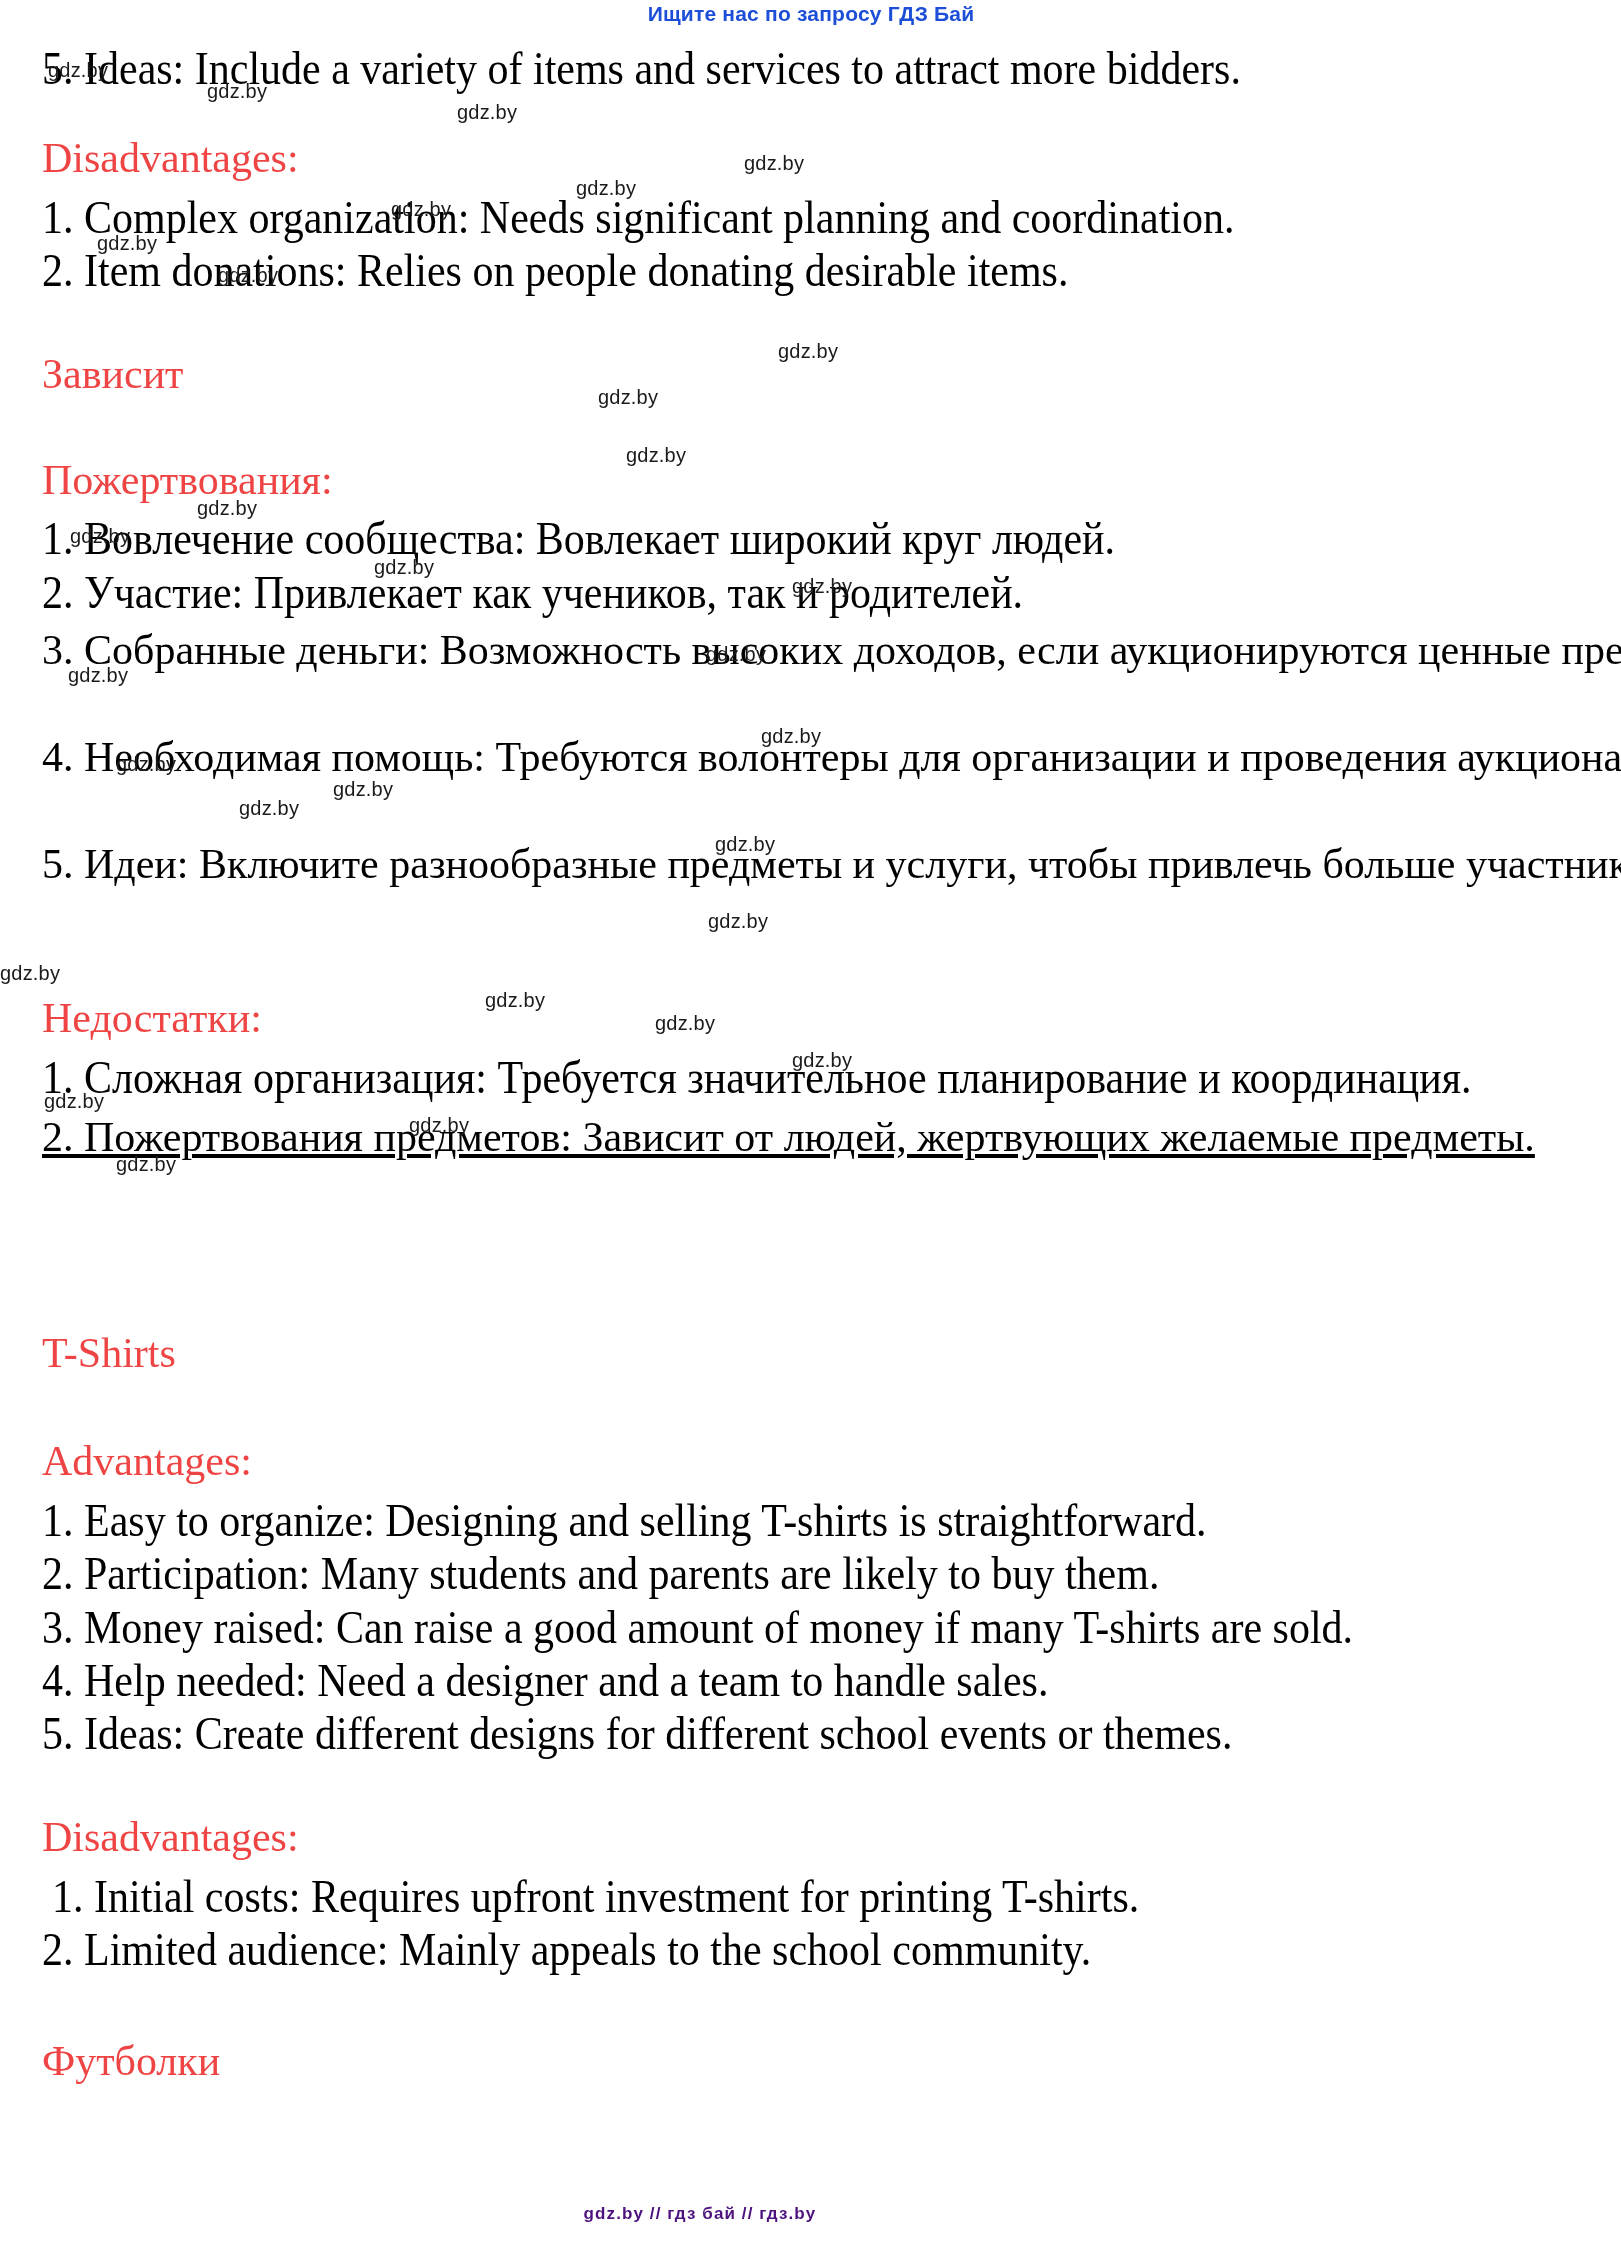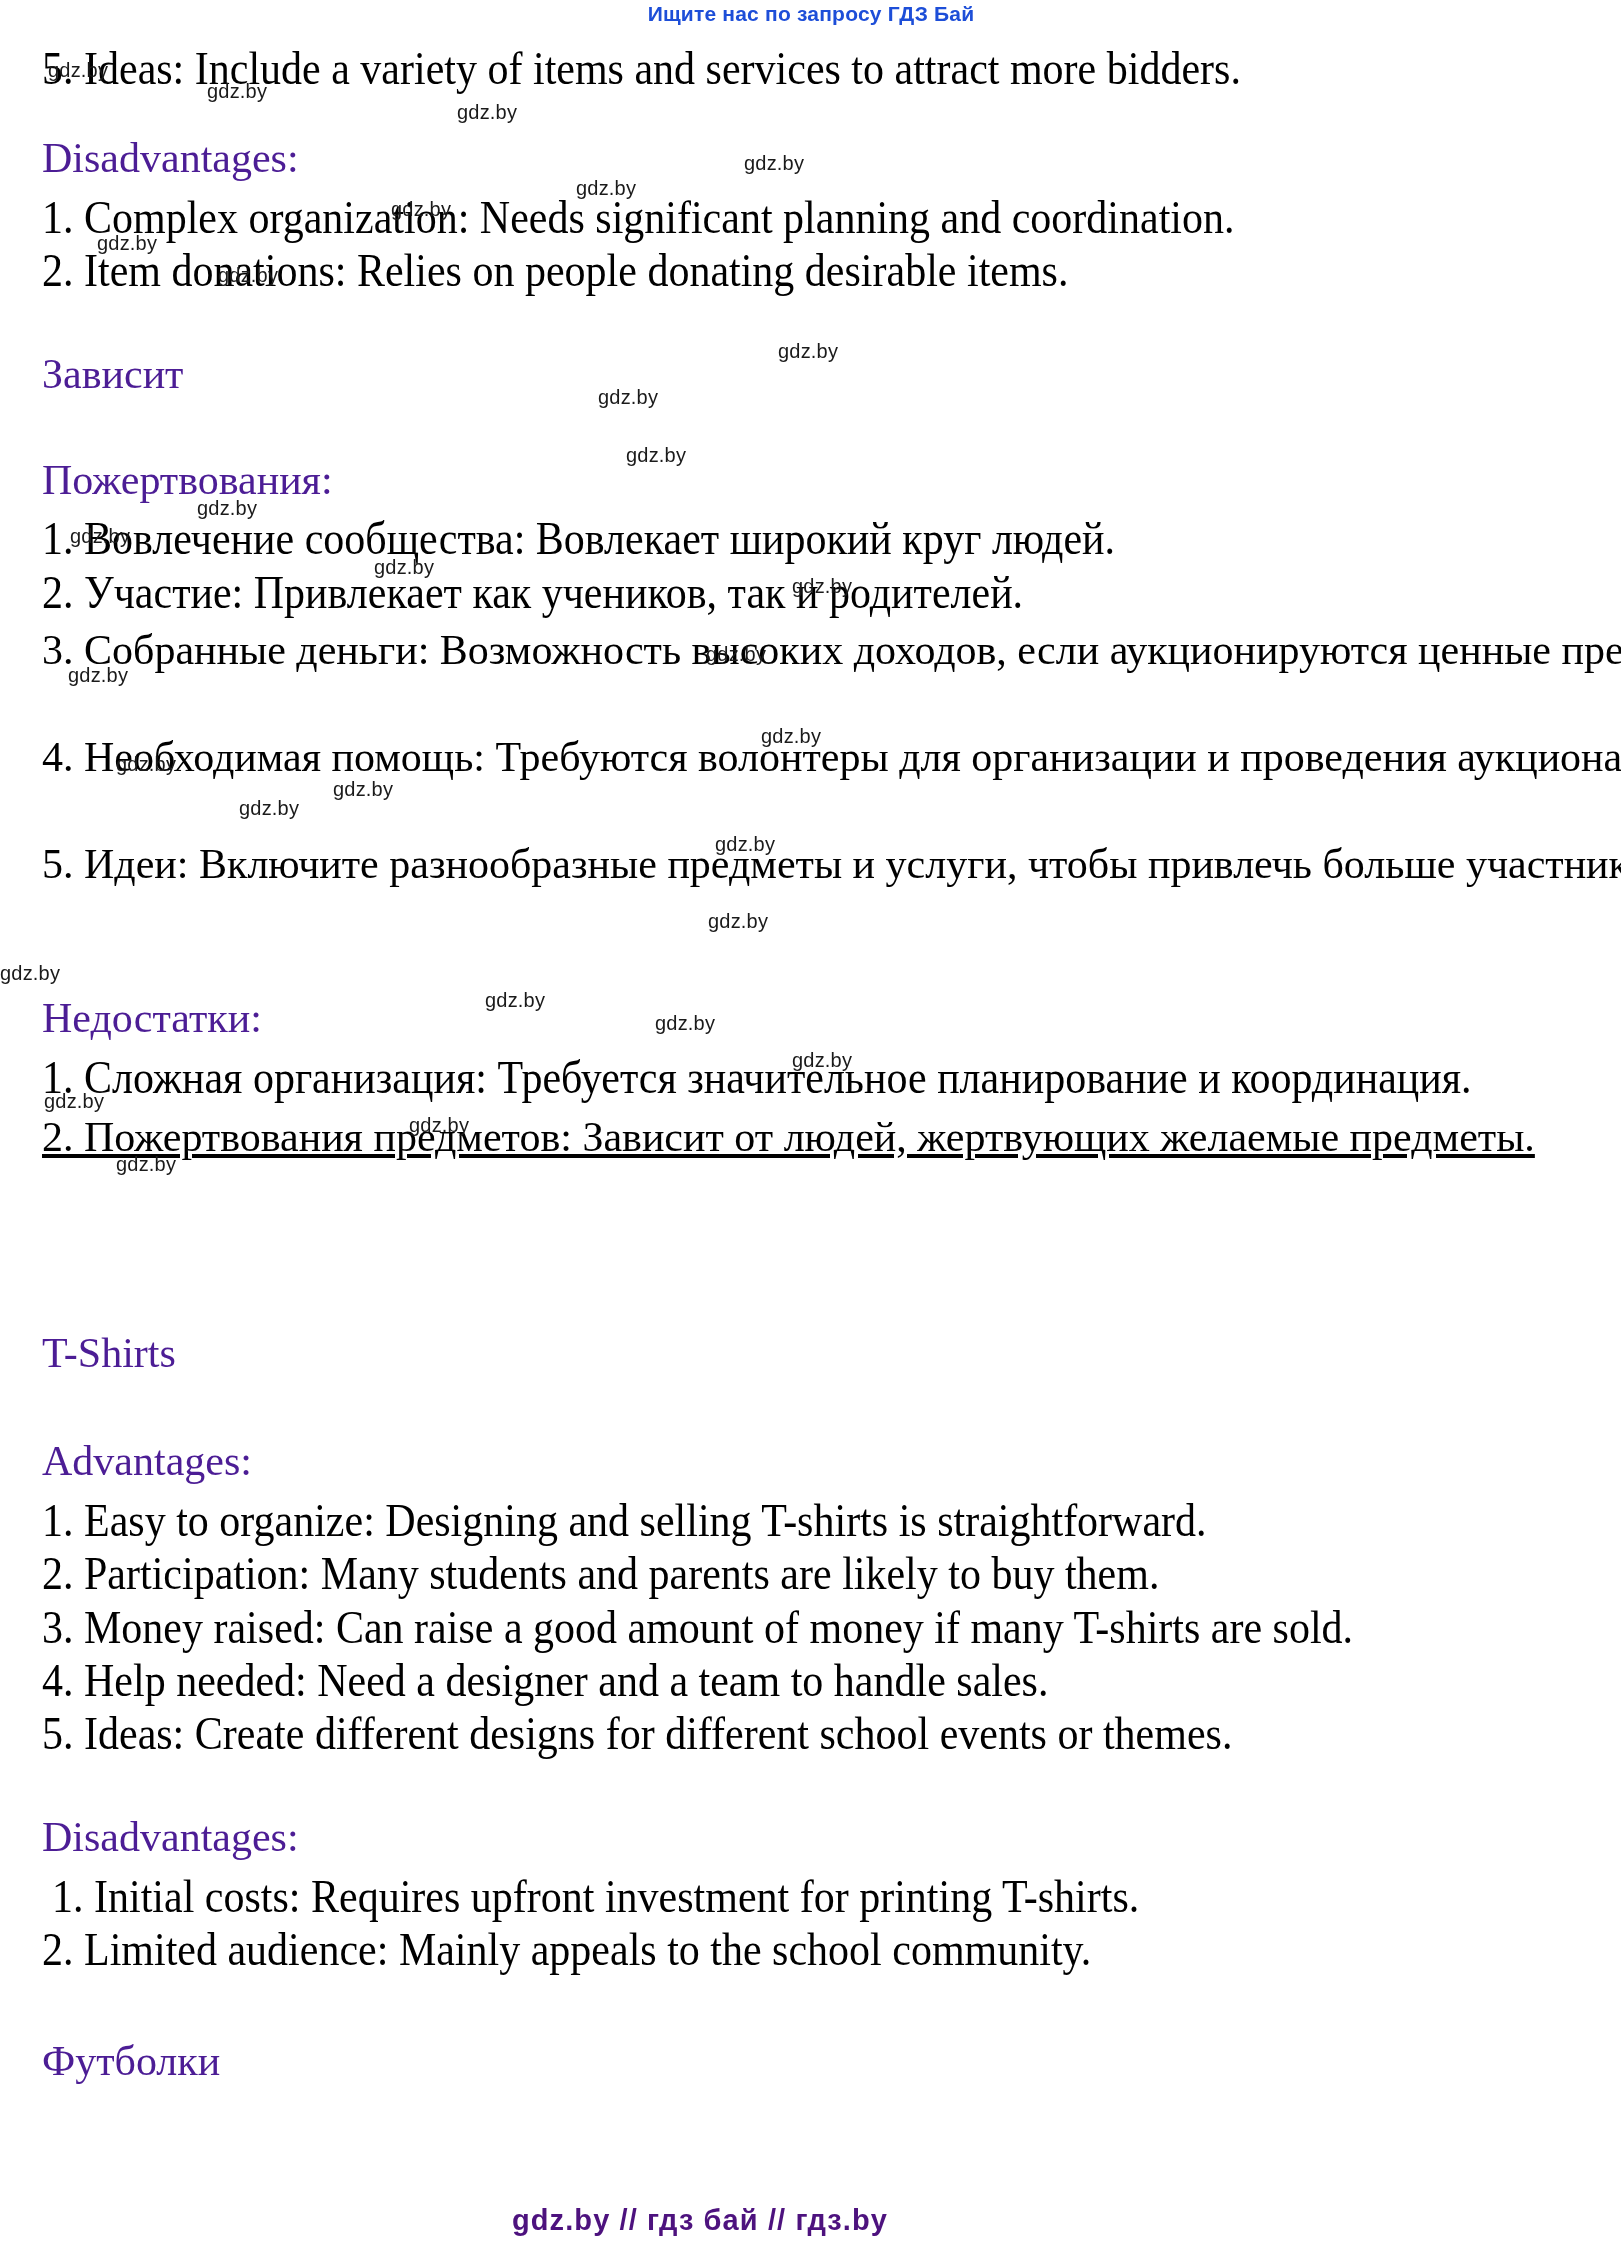--- a/index.html
+++ b/index.html
@@ -41,21 +41,21 @@
 
   
   .footer {
     position: absolute;
     left: 0;
     top: 2204px;
     width: 1400px;
     text-align: center;
     font-family: "Liberation Sans", "DejaVu Sans", sans-serif;
     font-weight: bold;
-    font-size: 29px;
+    font-size: 17px;
     letter-spacing: 1.1px;
     color: #4d127e;
     white-space: nowrap;
   }
 
   
   .doc {
     position: absolute;
     left: 42px;
     top: 46px;
@@ -78,21 +78,21 @@
     text-align: justify;
     text-align-last: left;
     color: #000;
     width: 1539px;
   }
 
   .heading {
     font-size: 42px;
     line-height: 1.0;
     white-space: nowrap;
-    color: #4c1d95;
+    color: #ef4444;
   }
 
   
   .abs {
     position: absolute;
     left: 0;
     white-space: nowrap;
   }
 
   

